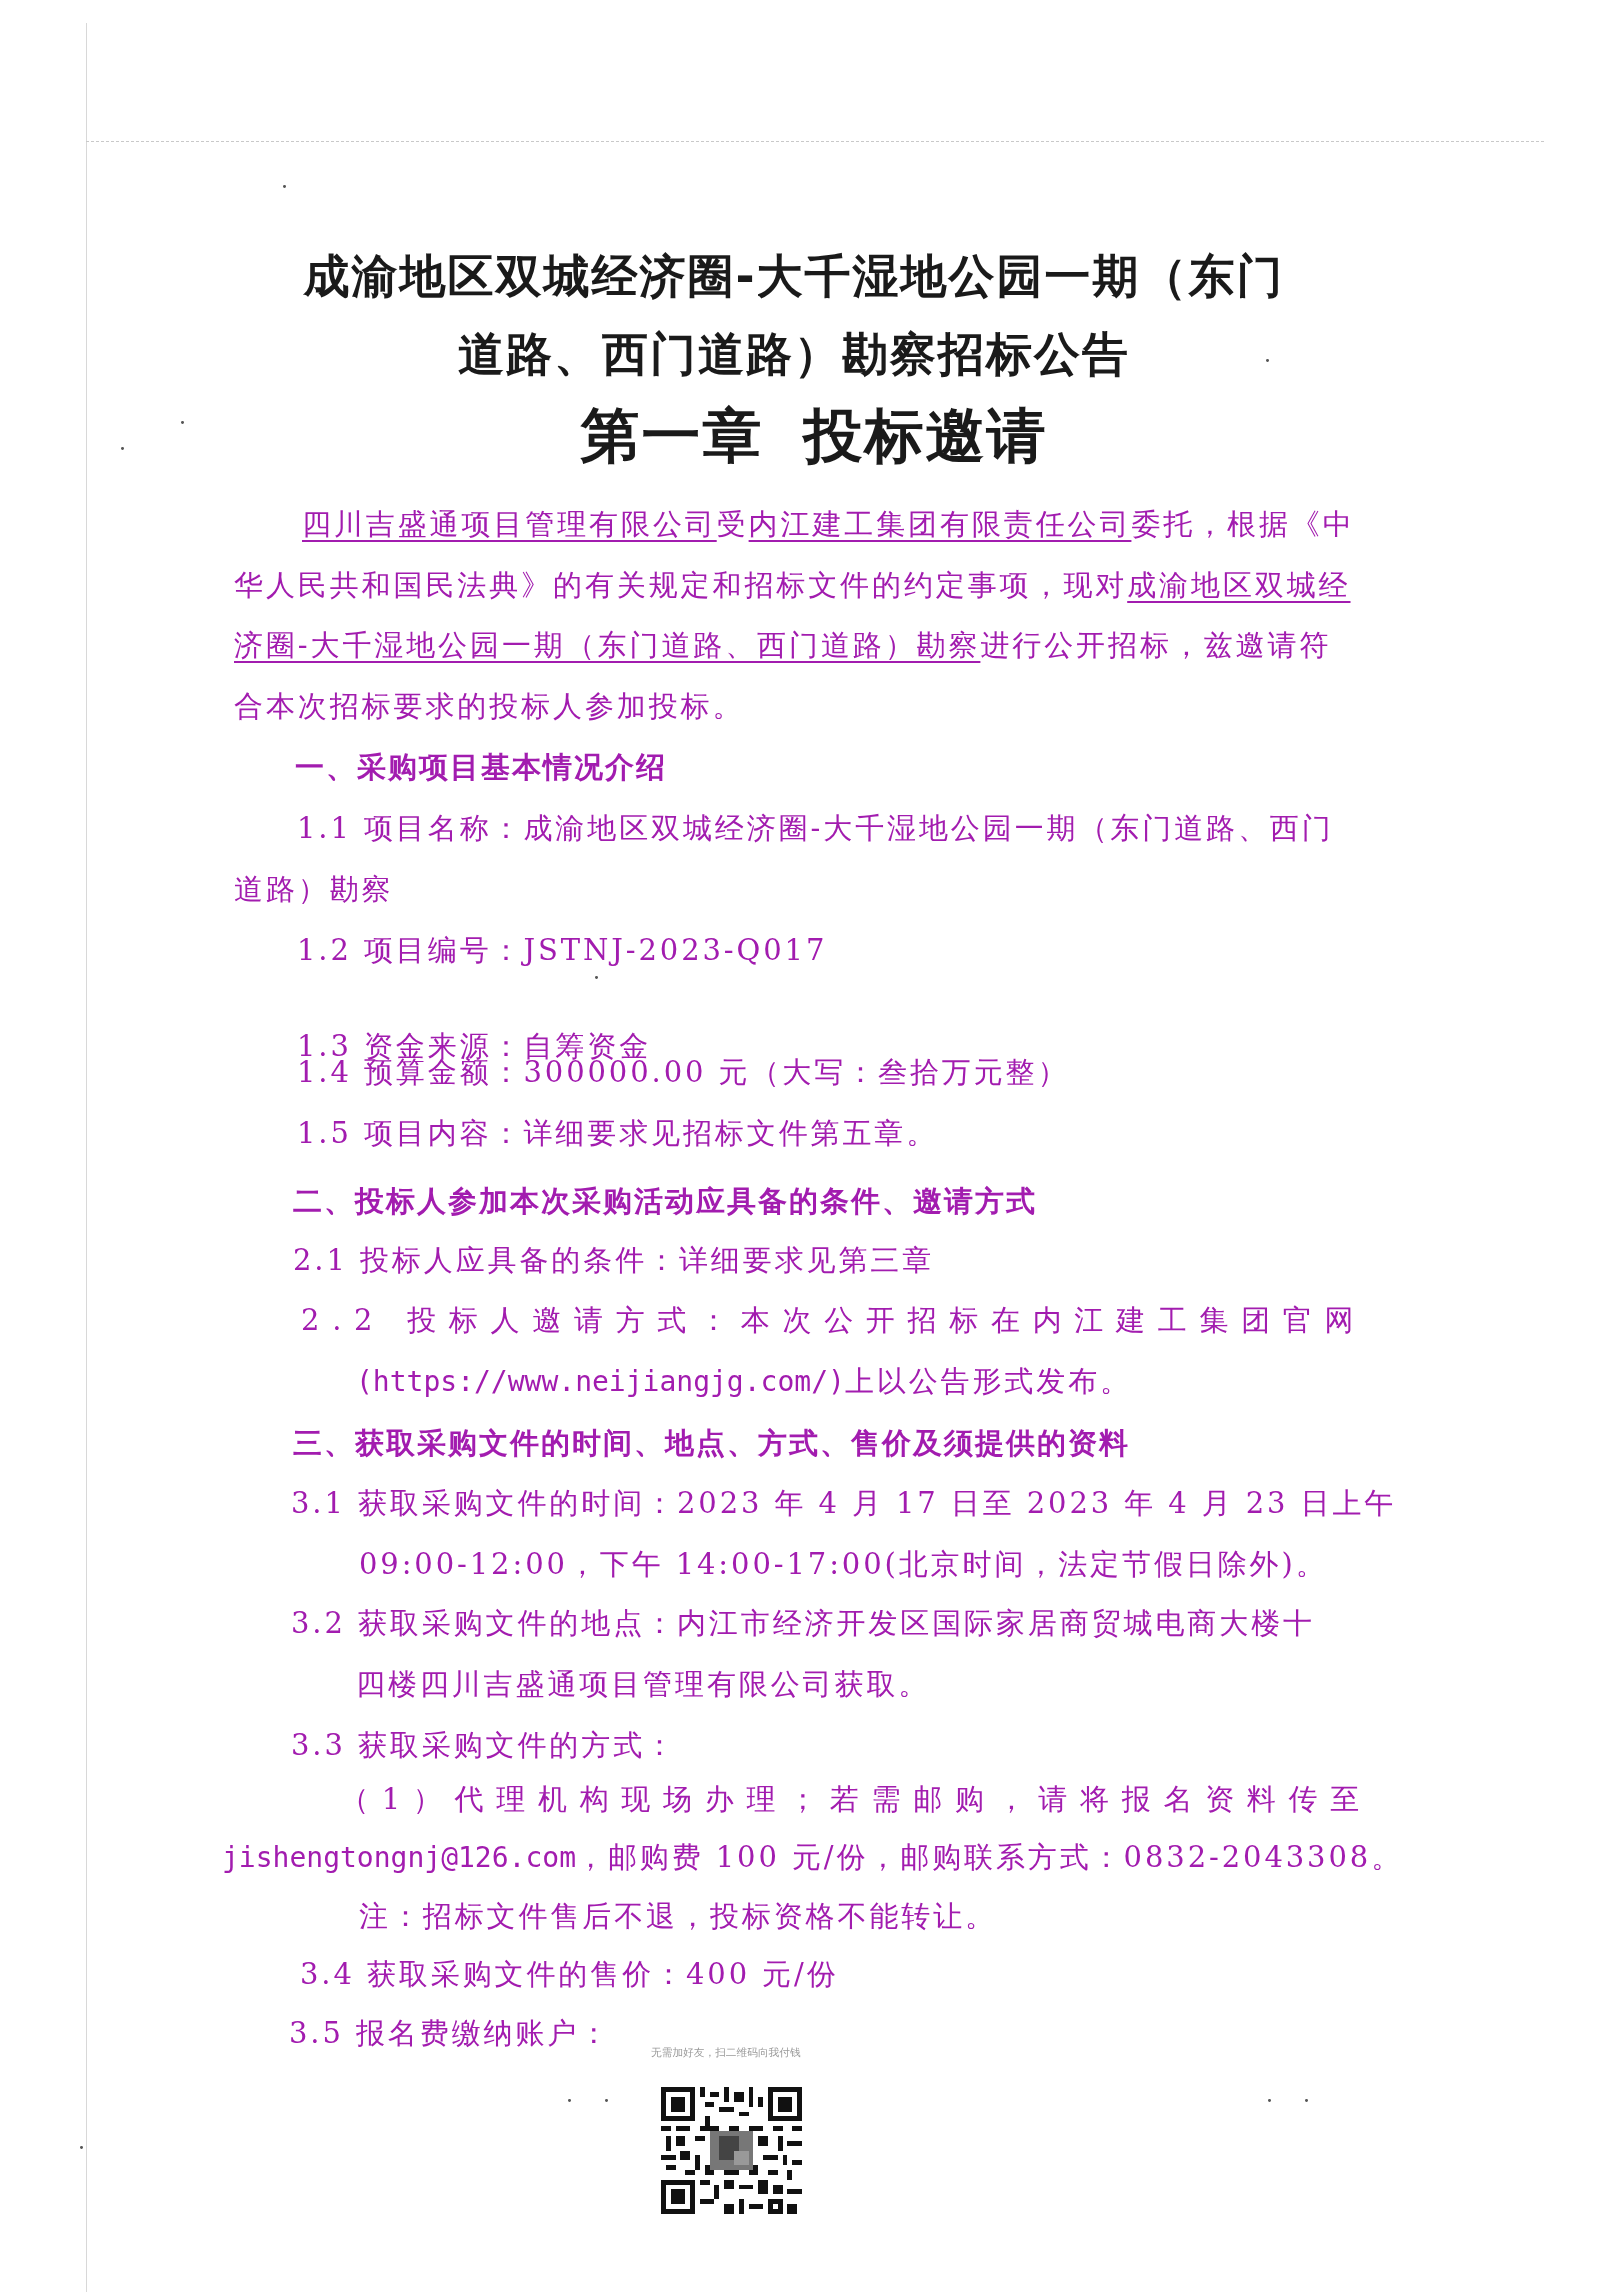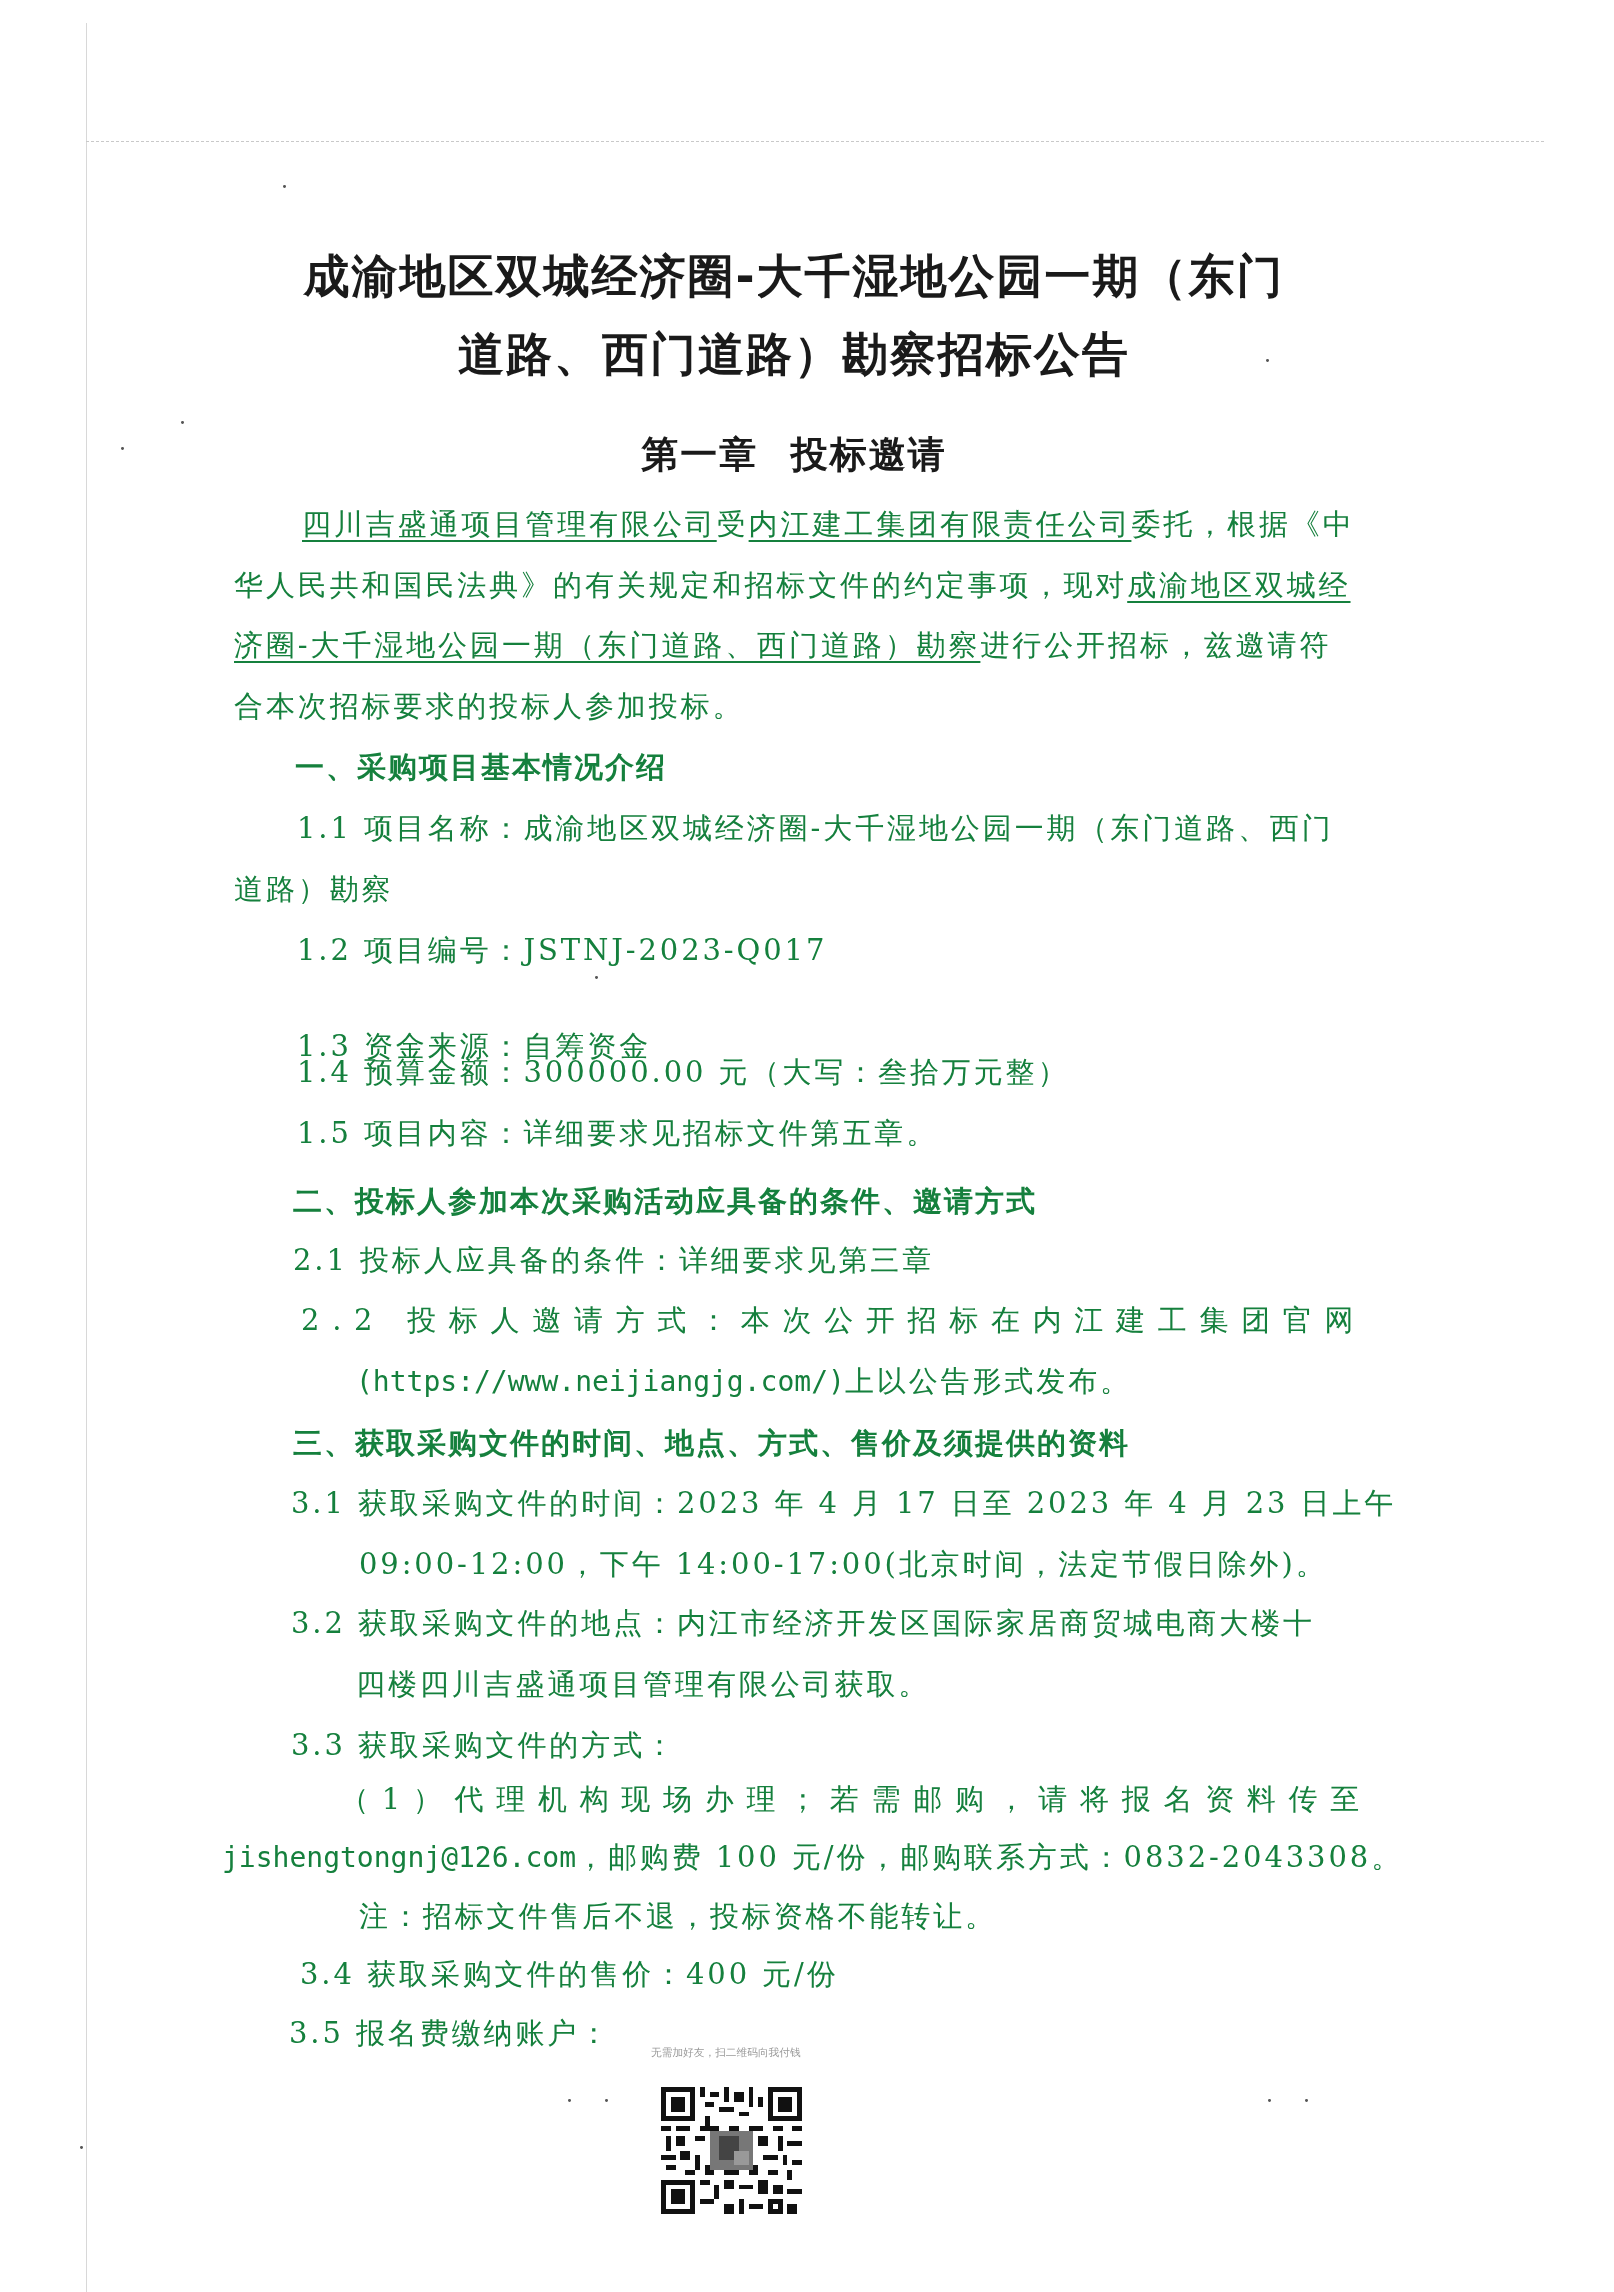--- a/index.html
+++ b/index.html
@@ -12,21 +12,21 @@
   .scan-hline { position: absolute; left: 86px; top: 141px; width: 1458px; height: 0; border-top: 1px dashed #c9c9c9; }
   .speck { position: absolute; width: 2.9px; height: 2.9px; background: #555; border-radius: 50%; }
 
   .title {
     position: absolute; left: 0; width: 1588px; text-align: center;
     font-family: "DejaVu Sans", "Liberation Sans", sans-serif;
     font-weight: bold; font-size: 46px; color: #1a1a1a; letter-spacing: 2px;
   }
   .line {
     position: absolute; white-space: nowrap; font-size: 29px; line-height: 39px;
-    color: #15803d; letter-spacing: 2.9px;
+    color: #a21caf; letter-spacing: 2.9px;
   }
   .bold { font-weight: bold; font-family: "DejaVu Sans", "Liberation Sans", sans-serif; letter-spacing: 2px; }
   .u { text-decoration: underline; text-decoration-thickness: 2px; text-underline-offset: 5.9px; }
   .spread { letter-spacing: 12.7px; margin-left: 8px; }
   .mono { font-family: "DejaVu Sans Mono", "Liberation Mono", monospace; letter-spacing: 0; font-size: 28px; }
 
   .qr-caption {
     position: absolute; left: 651px; top: 2046px; font-size: 10.7px; color: #9a9a9a;
     font-family: "DejaVu Sans", "Liberation Sans", sans-serif; white-space: nowrap;
   }
@@ -45,21 +45,21 @@
 <div class="speck" style="left:595px;top:976px"></div>
 <div class="speck" style="left:1266px;top:359px"></div>
 <div class="speck" style="left:568px;top:2099px"></div>
 <div class="speck" style="left:605px;top:2099px"></div>
 <div class="speck" style="left:1268px;top:2099px"></div>
 <div class="speck" style="left:1305px;top:2099px"></div>
 <div class="speck" style="left:80px;top:2146px"></div>
 
 <div class="title" style="top:246px">成渝地区双城经济圈-大千湿地公园一期（东门</div>
 <div class="title" style="top:324px">道路、西门道路）勘察招标公告</div>
-<div class="title" style="top:430px; font-size:37px; word-spacing:17.6px;">第一章  投标邀请</div>
+<div class="title" style="top:397px; font-size:59px; word-spacing:17.6px;padding-left:20px;">第一章  投标邀请</div>
 
 <div class="line" style="left:302px; top:505px;">
   <span class="u">四川吉盛通项目管理有限公司</span><span>受</span><span class="u">内江建工集团有限责任公司</span><span>委托，根据《中</span>
 </div>
 <div class="line" style="left:234px; top:566px;">
   <span>华人民共和国民法典》的有关规定和招标文件的约定事项，现对</span><span class="u">成渝地区双城经</span>
 </div>
 <div class="line" style="left:234px; top:626px;">
   <span class="u">济圈-大千湿地公园一期（东门道路、西门道路）勘察</span><span>进行公开招标，兹邀请符</span>
 </div>

